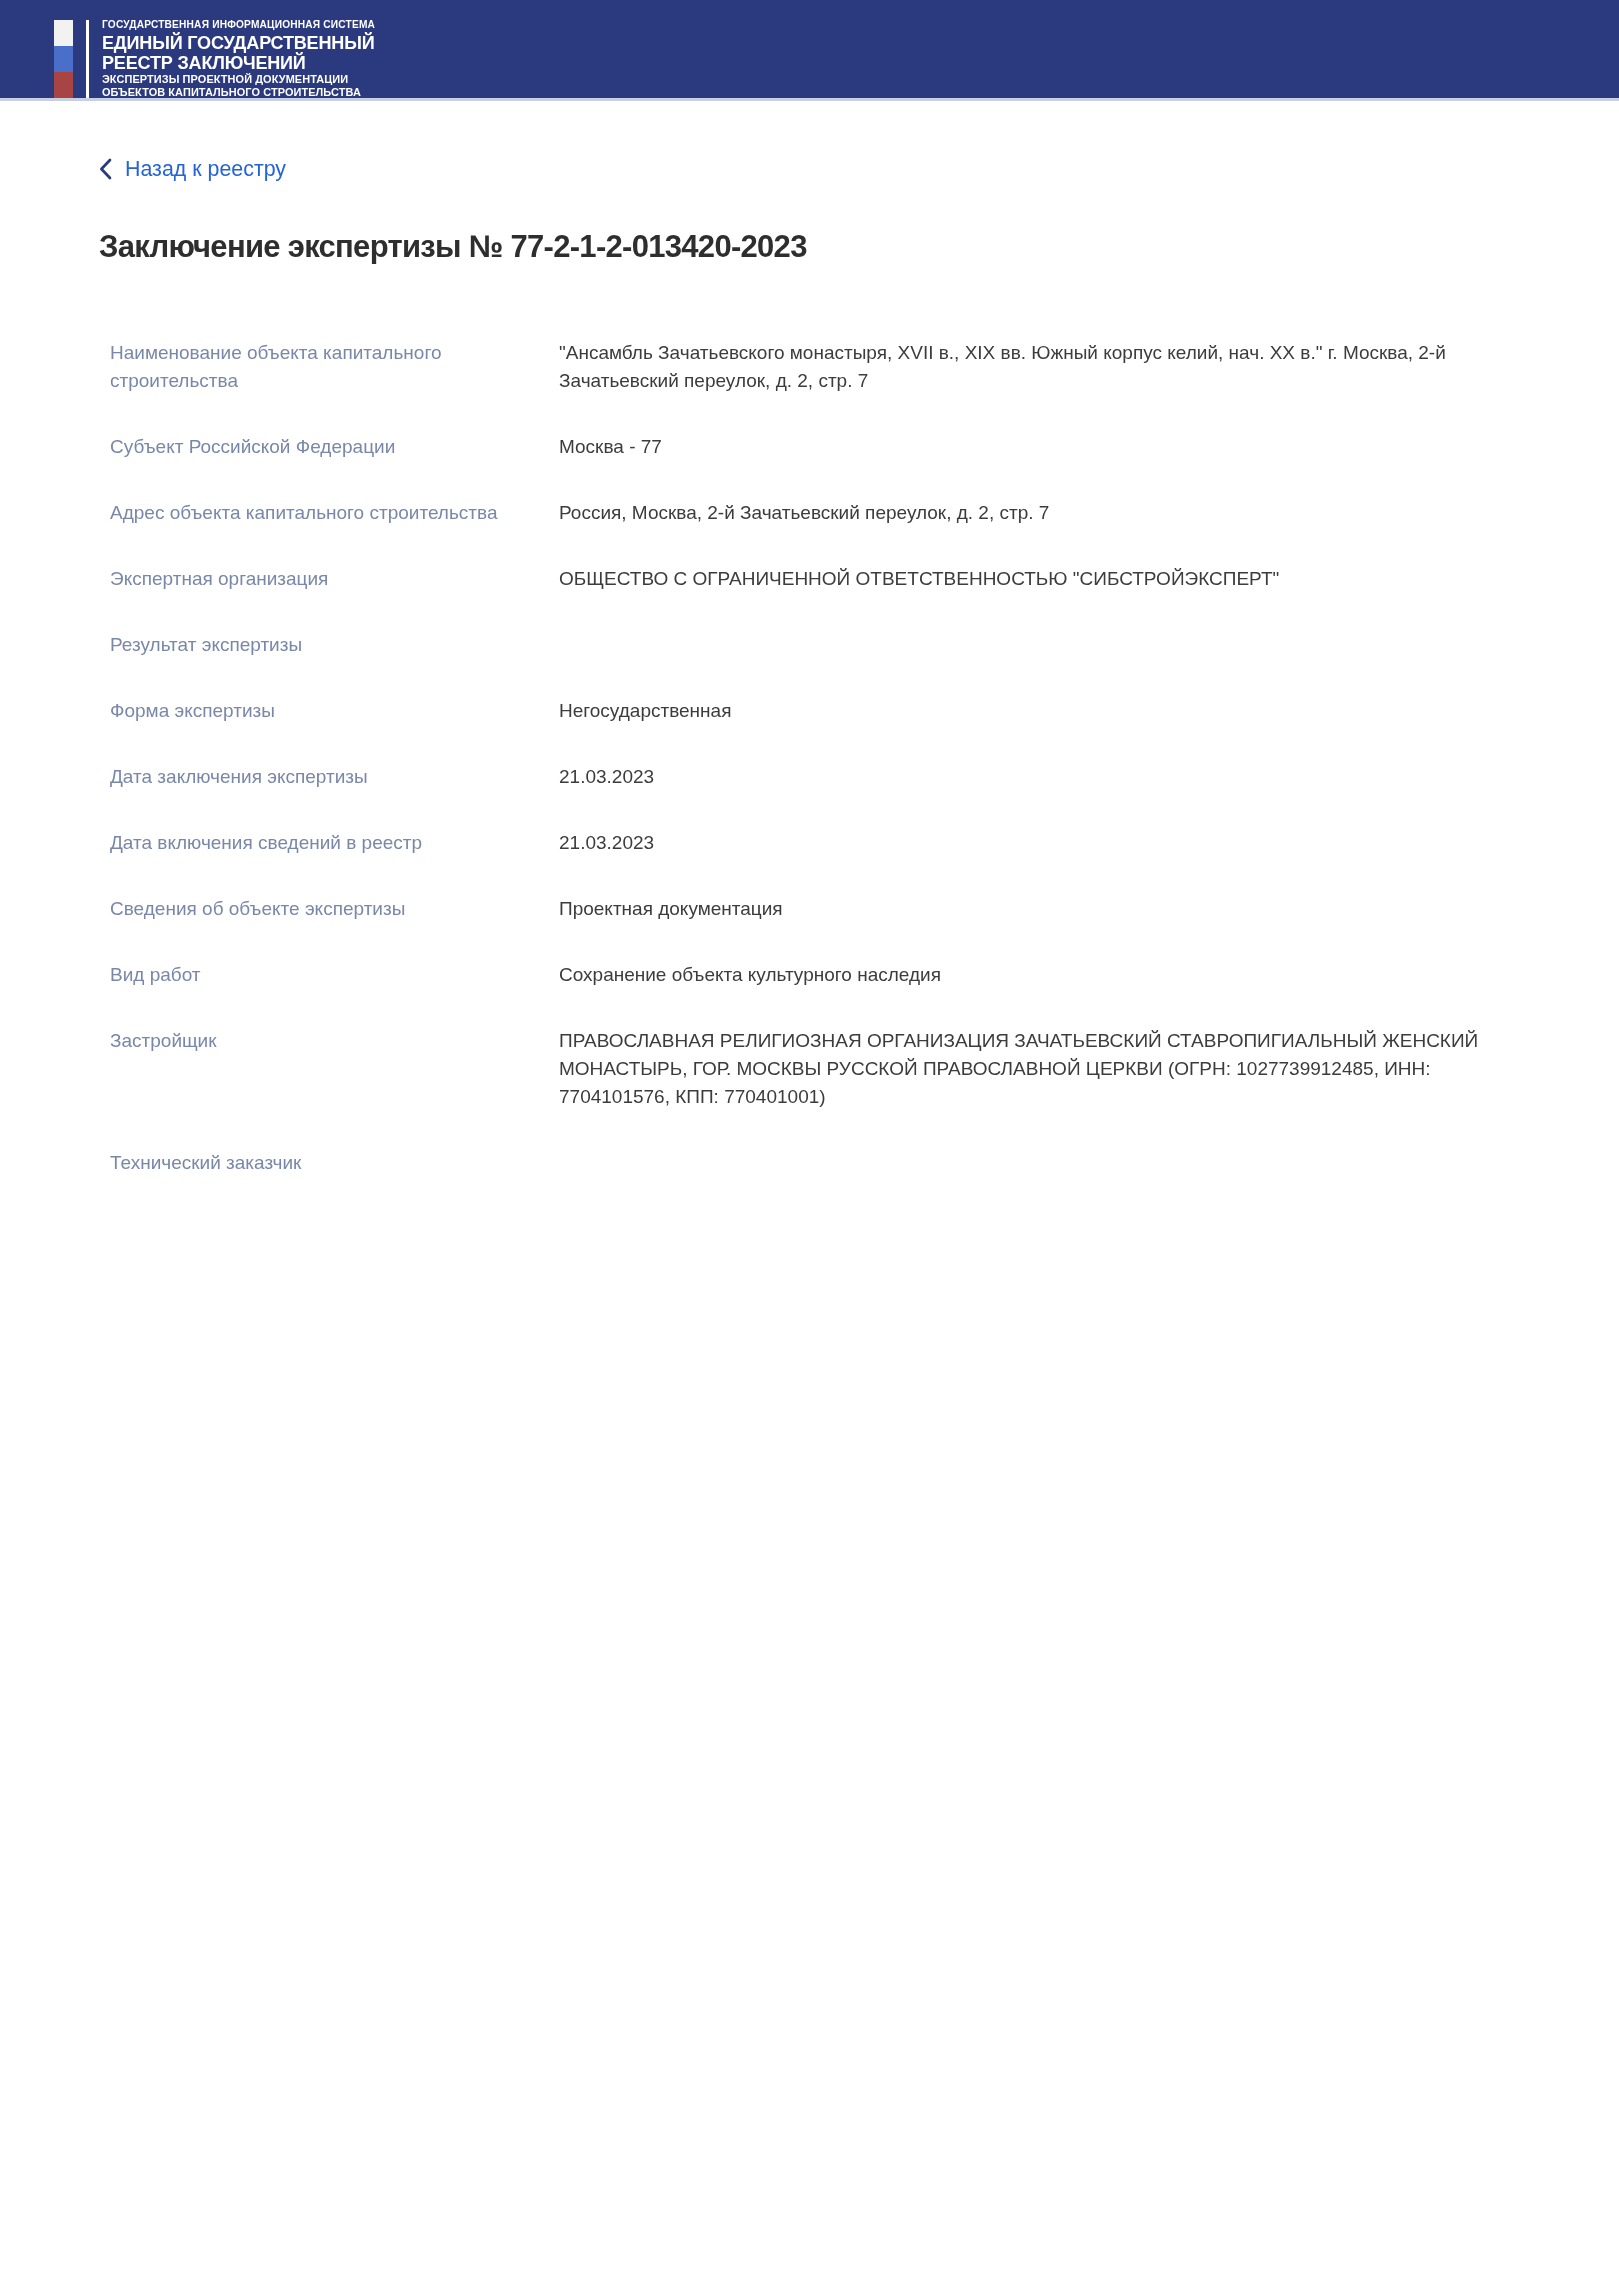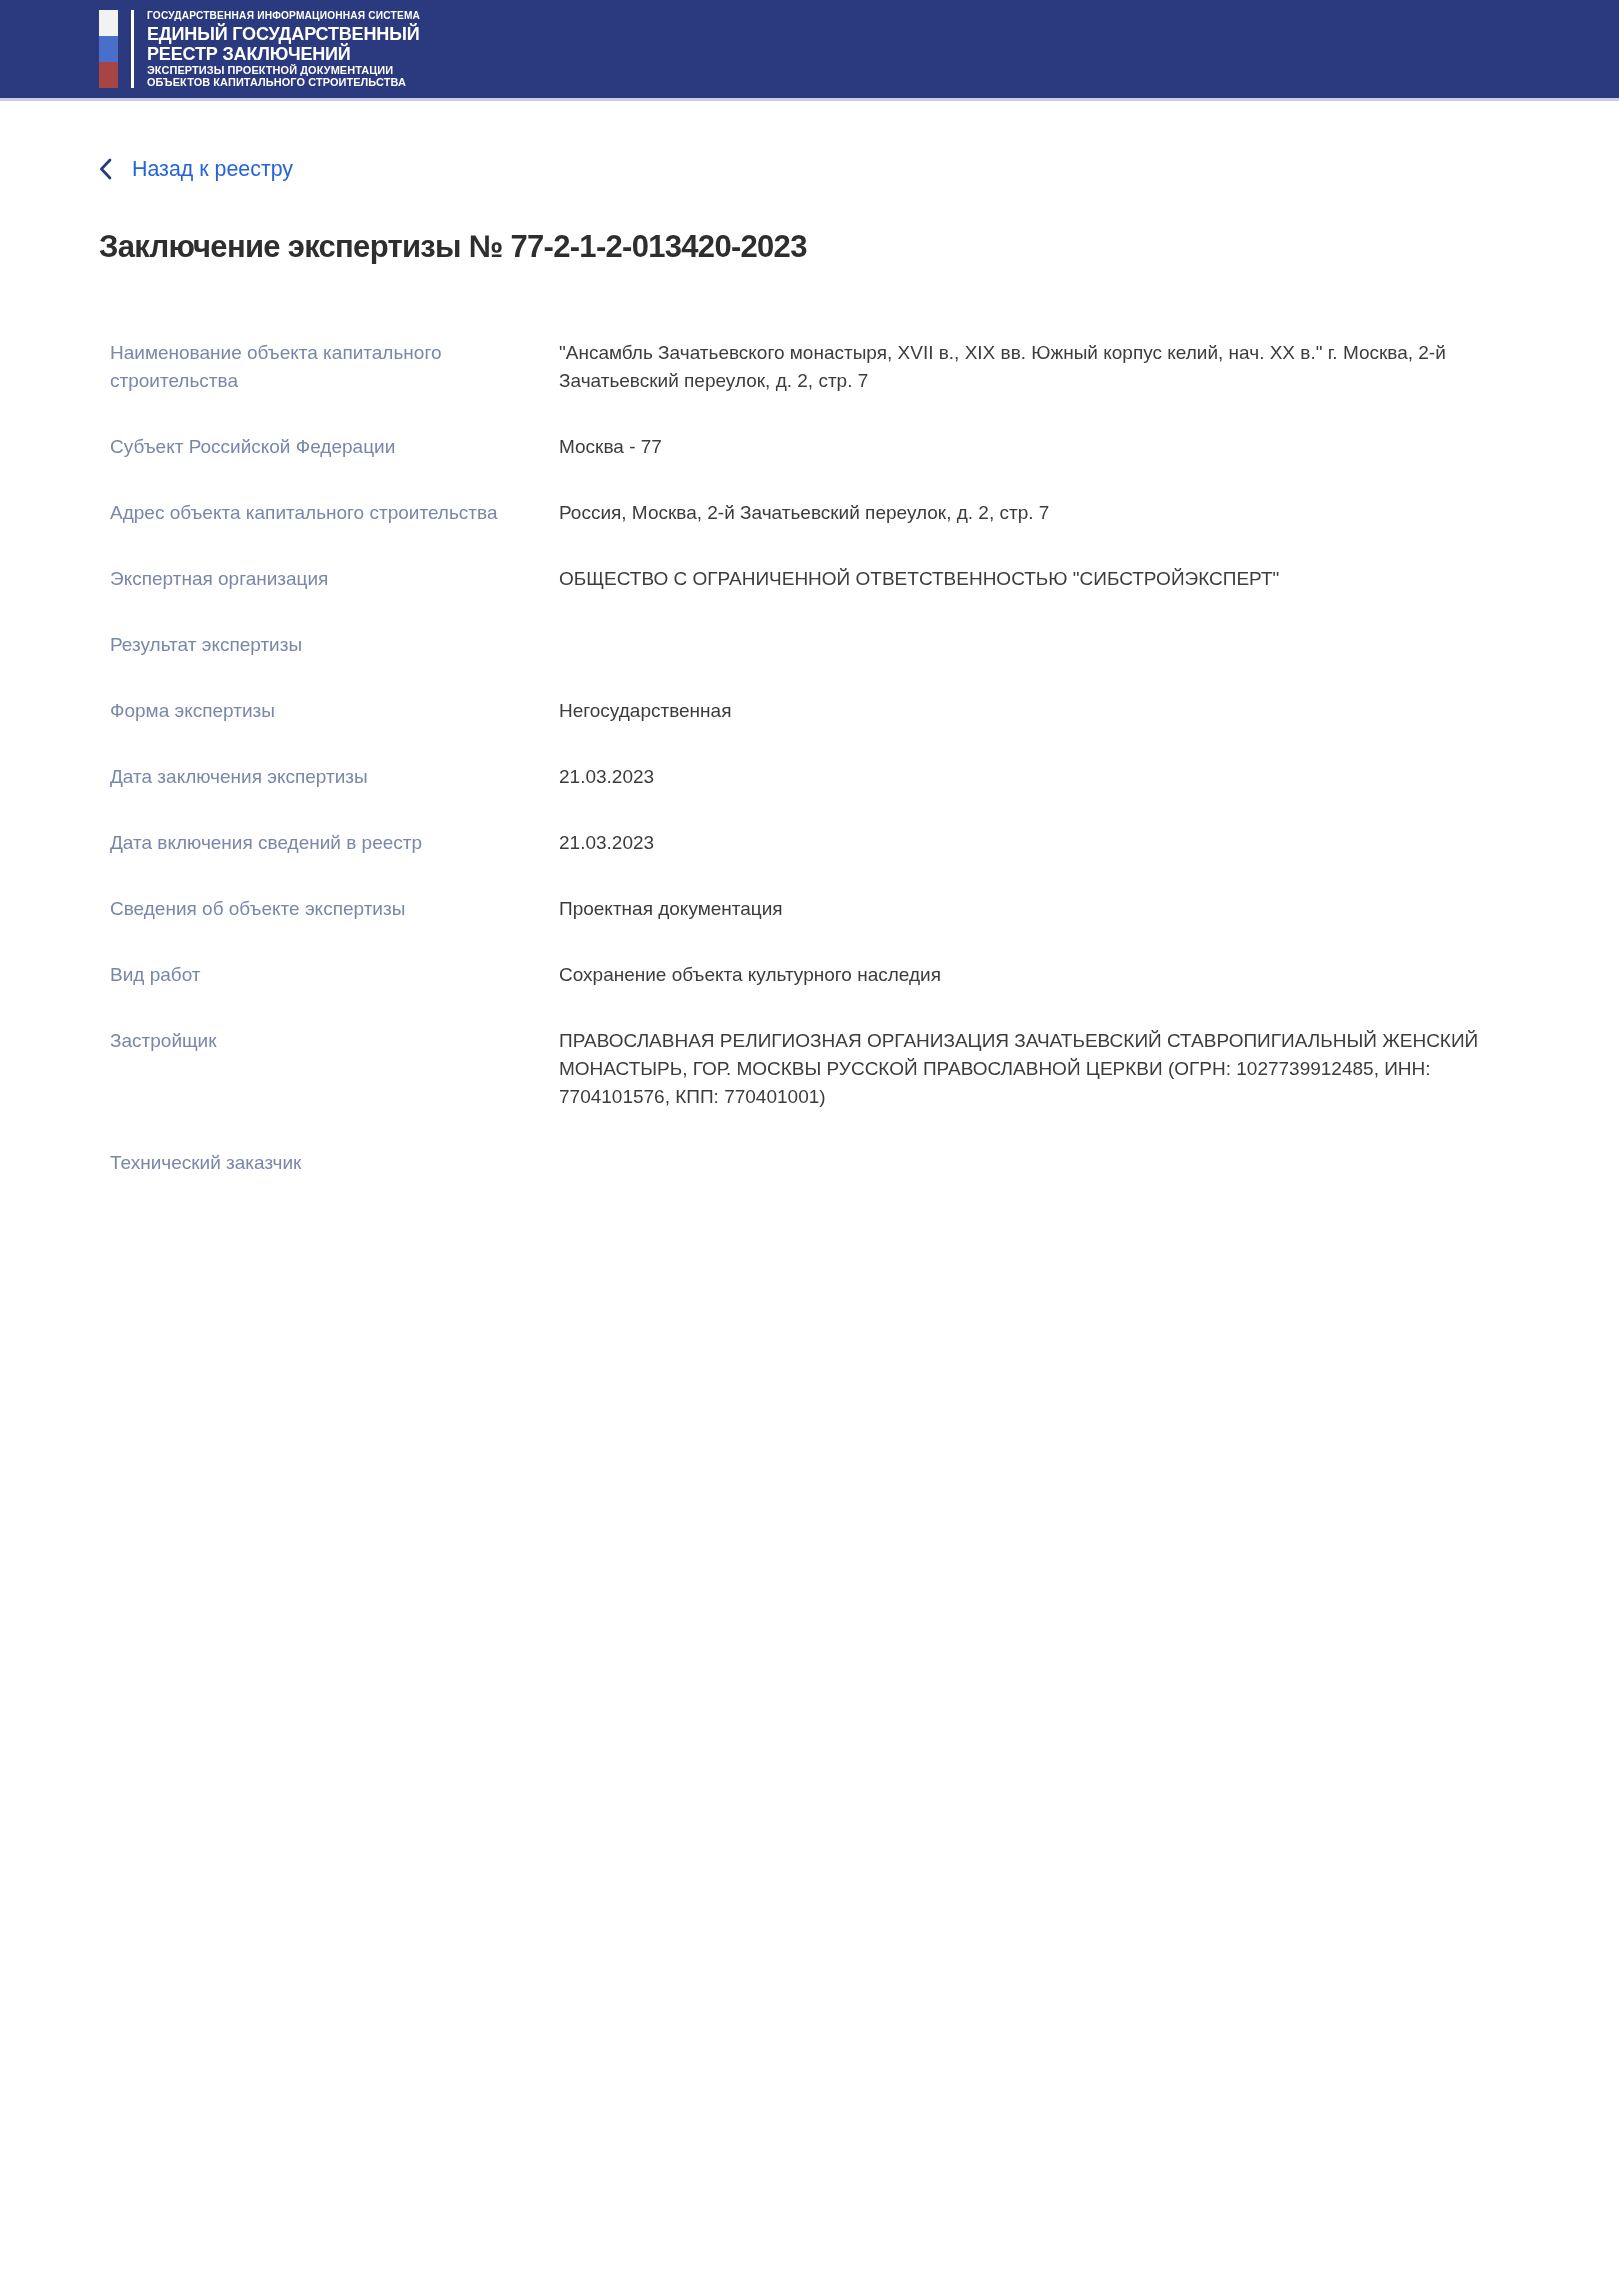--- a/index.html
+++ b/index.html
@@ -13,43 +13,43 @@
     width:1620px;min-height:2273px;
     font-family:"Liberation Sans","DejaVu Sans",sans-serif;
     color:var(--value);
     overflow-x:hidden;
   }
   
   .header{
     width:100%;height:101px;
     background:var(--header_bg);
     border-bottom:3.3px solid var(--header_border);
-    display:flex;align-items:center;
-    padding-left:99px;
+    display:flex;align-items:flex-end;
+    padding-left:54px;
   }
   .logo{display:flex;align-items:center;text-decoration:none;cursor:pointer;}
   .flag{width:19px;height:78px;display:flex;flex-direction:column;}
   .flag-stripe{flex:1;}
   .stripe-white{background:var(--flag_white);}
   .stripe-blue{background:var(--flag_blue);}
   .stripe-red{background:var(--flag_red);}
   .logo-divider{width:3.3px;height:78px;background:#ffffff;margin:0 12.4px 0 13px;}
   .logo-text{
     color:#ffffff;
     transform:scaleX(0.95);transform-origin:left center;
     white-space:nowrap;
   }
   .logo-sys{font-size:10.7px;line-height:11.5px;font-weight:700;letter-spacing:0.2px;margin-bottom:2.5px;}
   .logo-main{font-size:19px;line-height:20px;font-weight:700;letter-spacing:-0.2px;}
   .logo-sub{font-size:11.5px;line-height:12.4px;font-weight:700;letter-spacing:0.1px;}
   .logo-sub:first-of-type{margin-top:2.5px;}
   
   main{padding:54px 0 0 99px;width:1521px;}
   .back-link{
-    display:inline-flex;align-items:center;gap:20px;
+    display:inline-flex;align-items:center;gap:13px;
     color:var(--link);font-size:21.4px;line-height:28px;
     text-decoration:none;cursor:pointer;
   }
   .back-link svg{display:block;}
   h1{
     margin-top:41px;
     font-size:31px;line-height:46px;font-weight:700;
     color:var(--title);letter-spacing:-0.7px;
   }
   .fields{margin-top:69px;}

